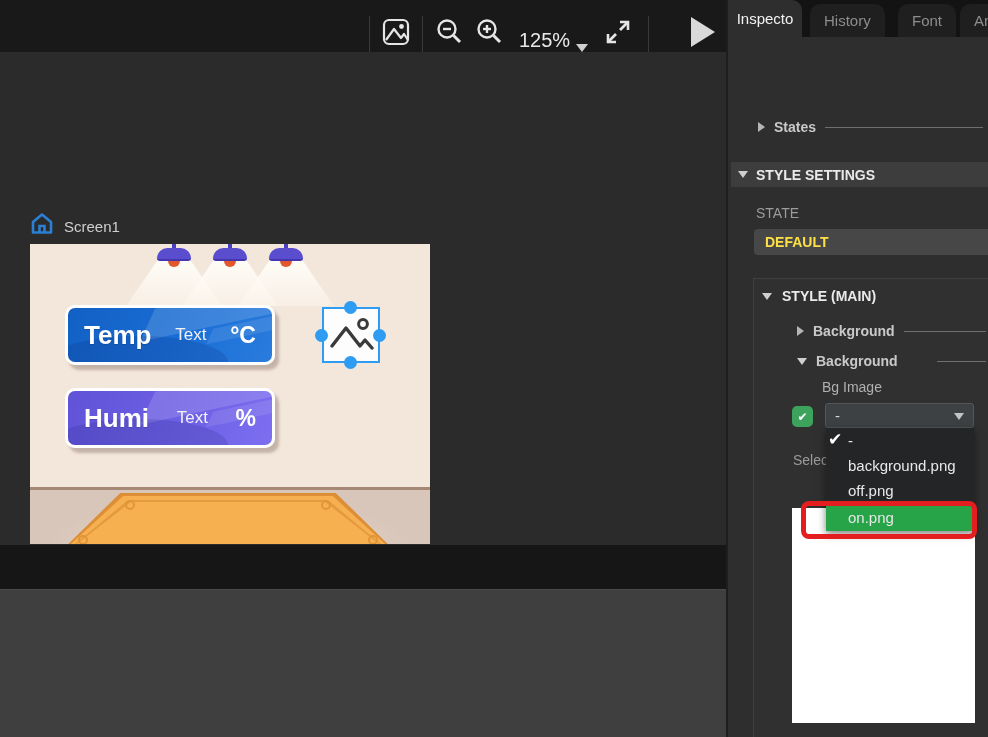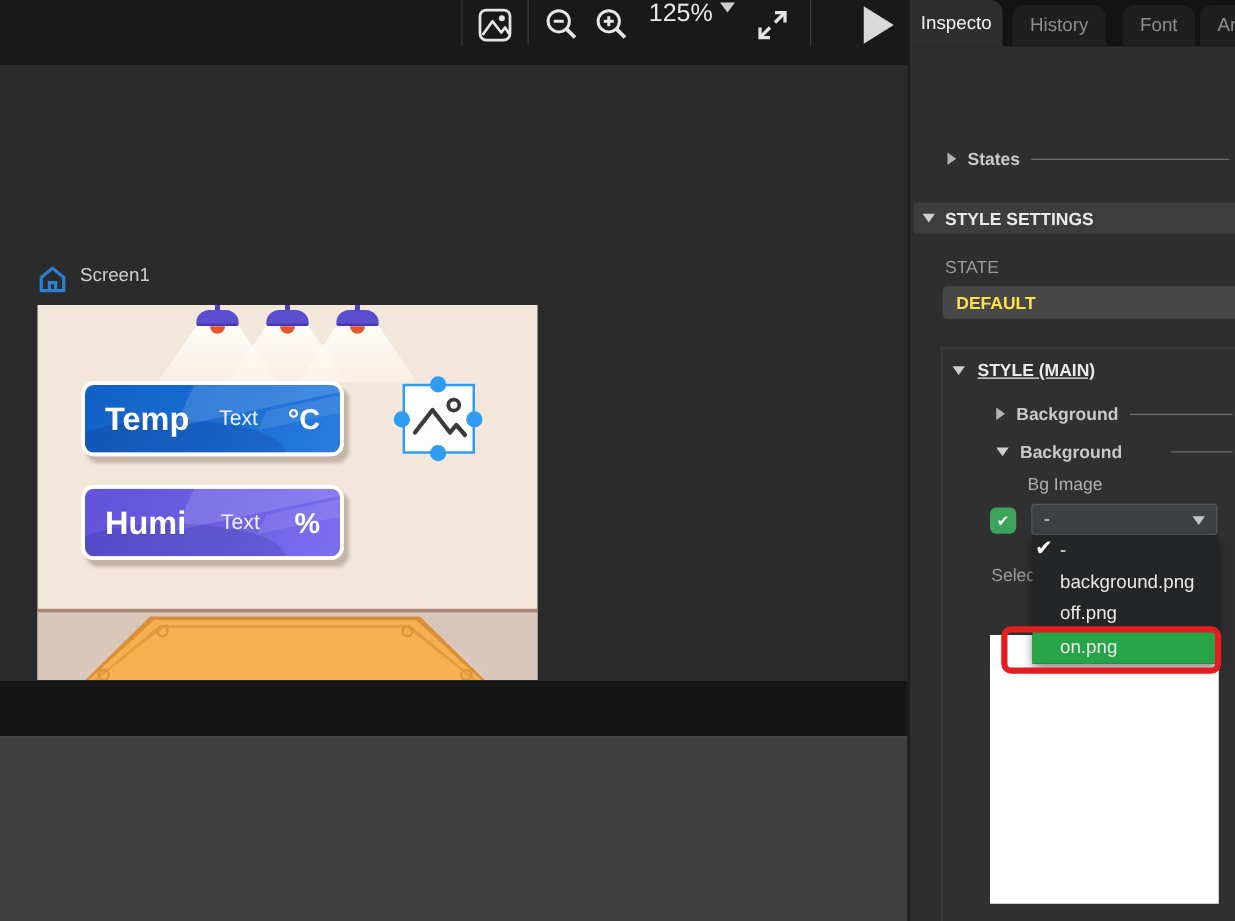--- a/index.html
+++ b/index.html
@@ -2,32 +2,32 @@
 <html><head>
 <meta charset="utf-8">
 <style>
   * { margin:0; padding:0; box-sizing:border-box; }
   html,body { width:988px; height:737px; overflow:hidden; background:#2b2b2b;
     font-family:"Liberation Sans","DejaVu Sans",sans-serif; }
   #app { position:relative; width:988px; height:737px; background:#2b2b2b; }
 
   
   .toolbar { position:absolute; left:0; top:0; width:728px; height:52px;
-    background:#191919; display:flex; align-items:flex-start; }
+    background:#191919; display:flex; align-items:flex-end; }
   .tb-sep { width:1px; height:36px; background:#3a3a3a; margin:0 6px; }
   .tb-btn { width:40px; height:40px; display:flex; align-items:center; justify-content:center; cursor:pointer; }
   .zoom-text { color:#e8e8e8; font-size:20px; padding:0 4px 0 10px; }
   .caret-down { width:0; height:0; border-left:6px solid transparent; border-right:6px solid transparent;
     border-top:8px solid #cfcfcf; margin:2px 10px 0 2px; }
   .play-tri { width:0; height:0; border-top:15px solid transparent; border-bottom:15px solid transparent;
     border-left:24px solid #d9d9d9; }
 
   
   .workspace { position:absolute; left:0; top:52px; width:726px; height:493px; background:#2b2b2b; }
-  .screen-label-row { position:absolute; left:30px; top:160px; display:flex; align-items:flex-start; gap:10px; }
+  .screen-label-row { position:absolute; left:30px; top:160px; display:flex; align-items:flex-end; gap:10px; }
   .screen-label { color:#cfcfcf; font-size:15px; }
 
   
   .canvas { position:absolute; left:30px; top:192px; width:400px; height:300px;
     background:#f3e6db; overflow:hidden; }
   .lamp { position:absolute; top:0; }
   .lamp .stem { position:absolute; left:15px; top:0; width:4px; height:6px; background:#4a3fbf; }
   .lamp .shade { position:absolute; left:0; top:4px; width:34px; height:13px; background:#5a4ecf;
     border-radius:17px 17px 4px 4px; border-bottom:2px solid #4437b0; }
   .lamp .bulb { position:absolute; left:11px; top:17px; width:12px; height:6px; background:#e2572b;
@@ -291,21 +291,21 @@
       <span>STYLE SETTINGS</span>
     </div>
 
     <span class="muted-label" style="left:28px; top:205px;">STATE</span>
     <div id="default-btn">
       <span>DEFAULT</span>
     </div>
 
     <div class="group-box"></div>
 
-    <div class="tree-row" style="left:34px; top:288px; gap:10px; color:#eaeaea;text-decoration:underline;">
+    <div class="tree-row" style="left:34px; top:288px; gap:10px; color:#eaeaea;">
       <span class="tri-down"></span>
       <span>STYLE (MAIN)</span>
     </div>
 
     <div class="tree-row" style="left:69px; top:323px; width:189px;">
       <span class="tri-right"></span>
       <span>Background</span>
       <span class="tree-line"></span>
     </div>
     <div class="tree-row" style="left:69px; top:353px; width:189px;">

